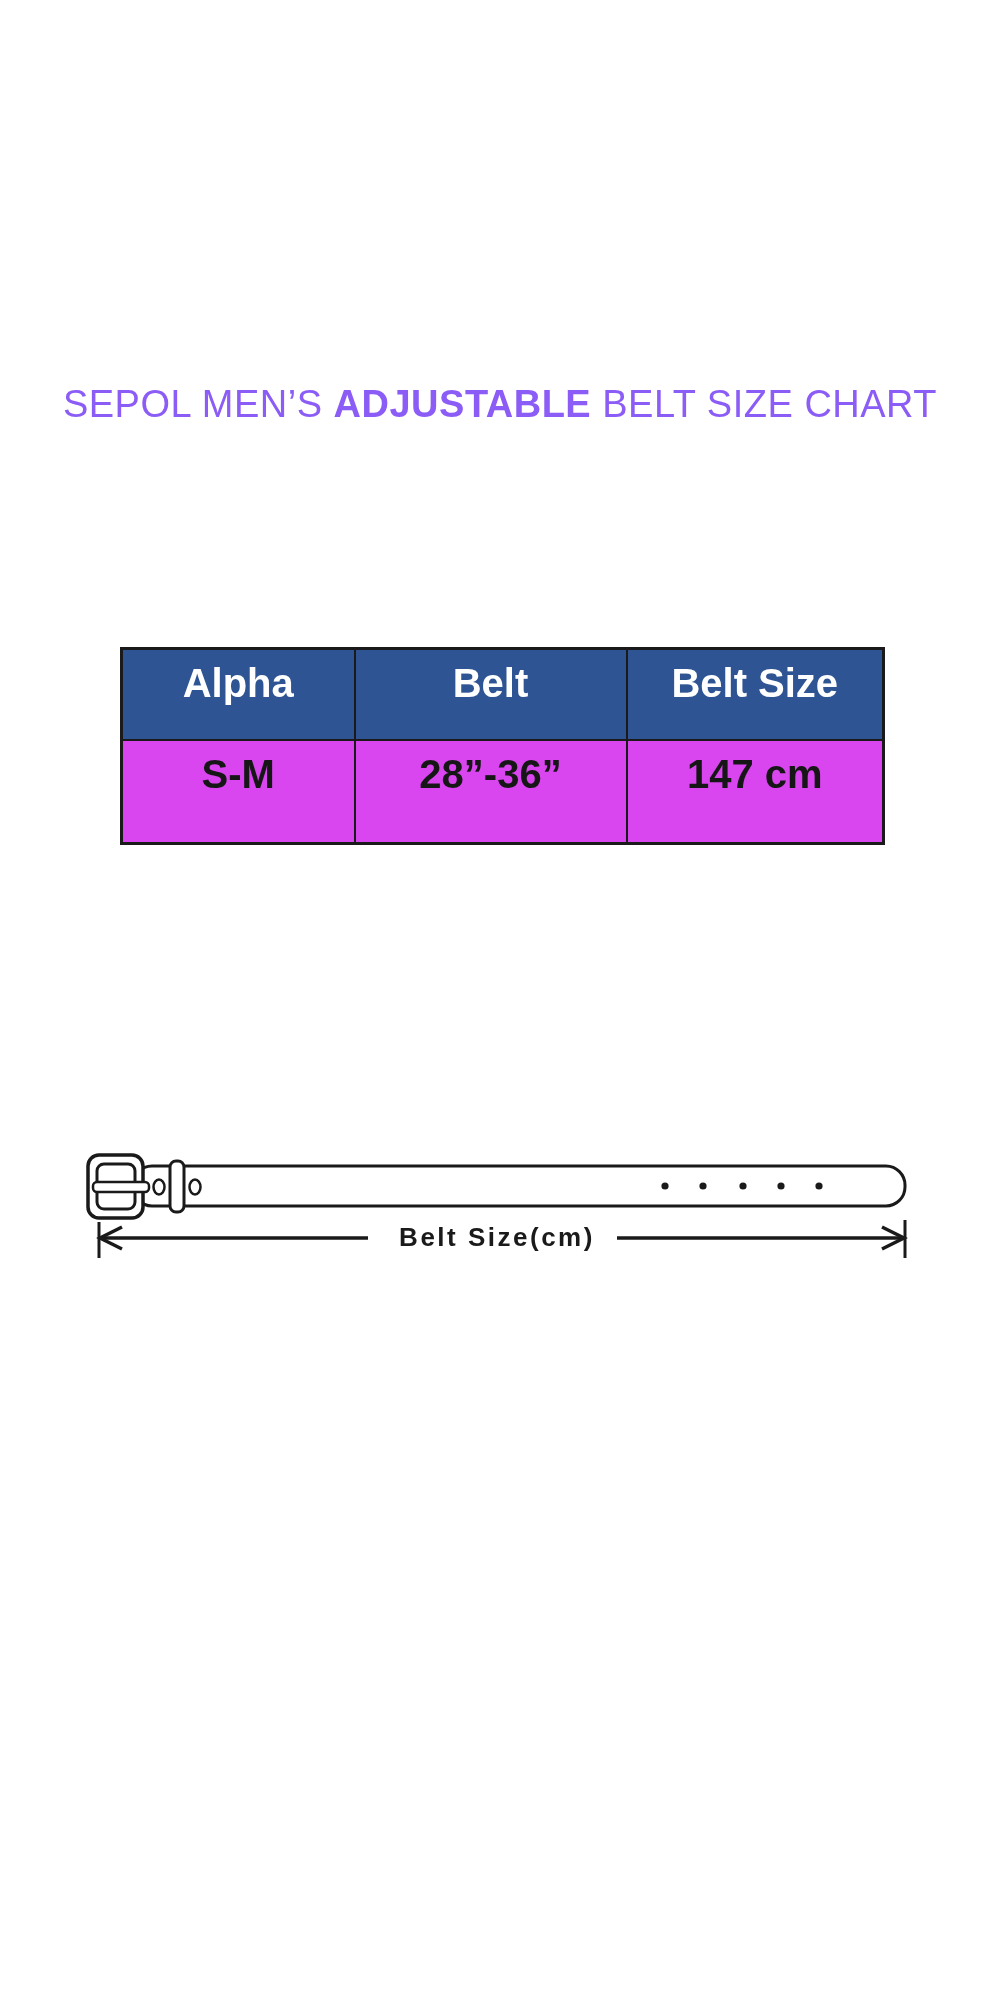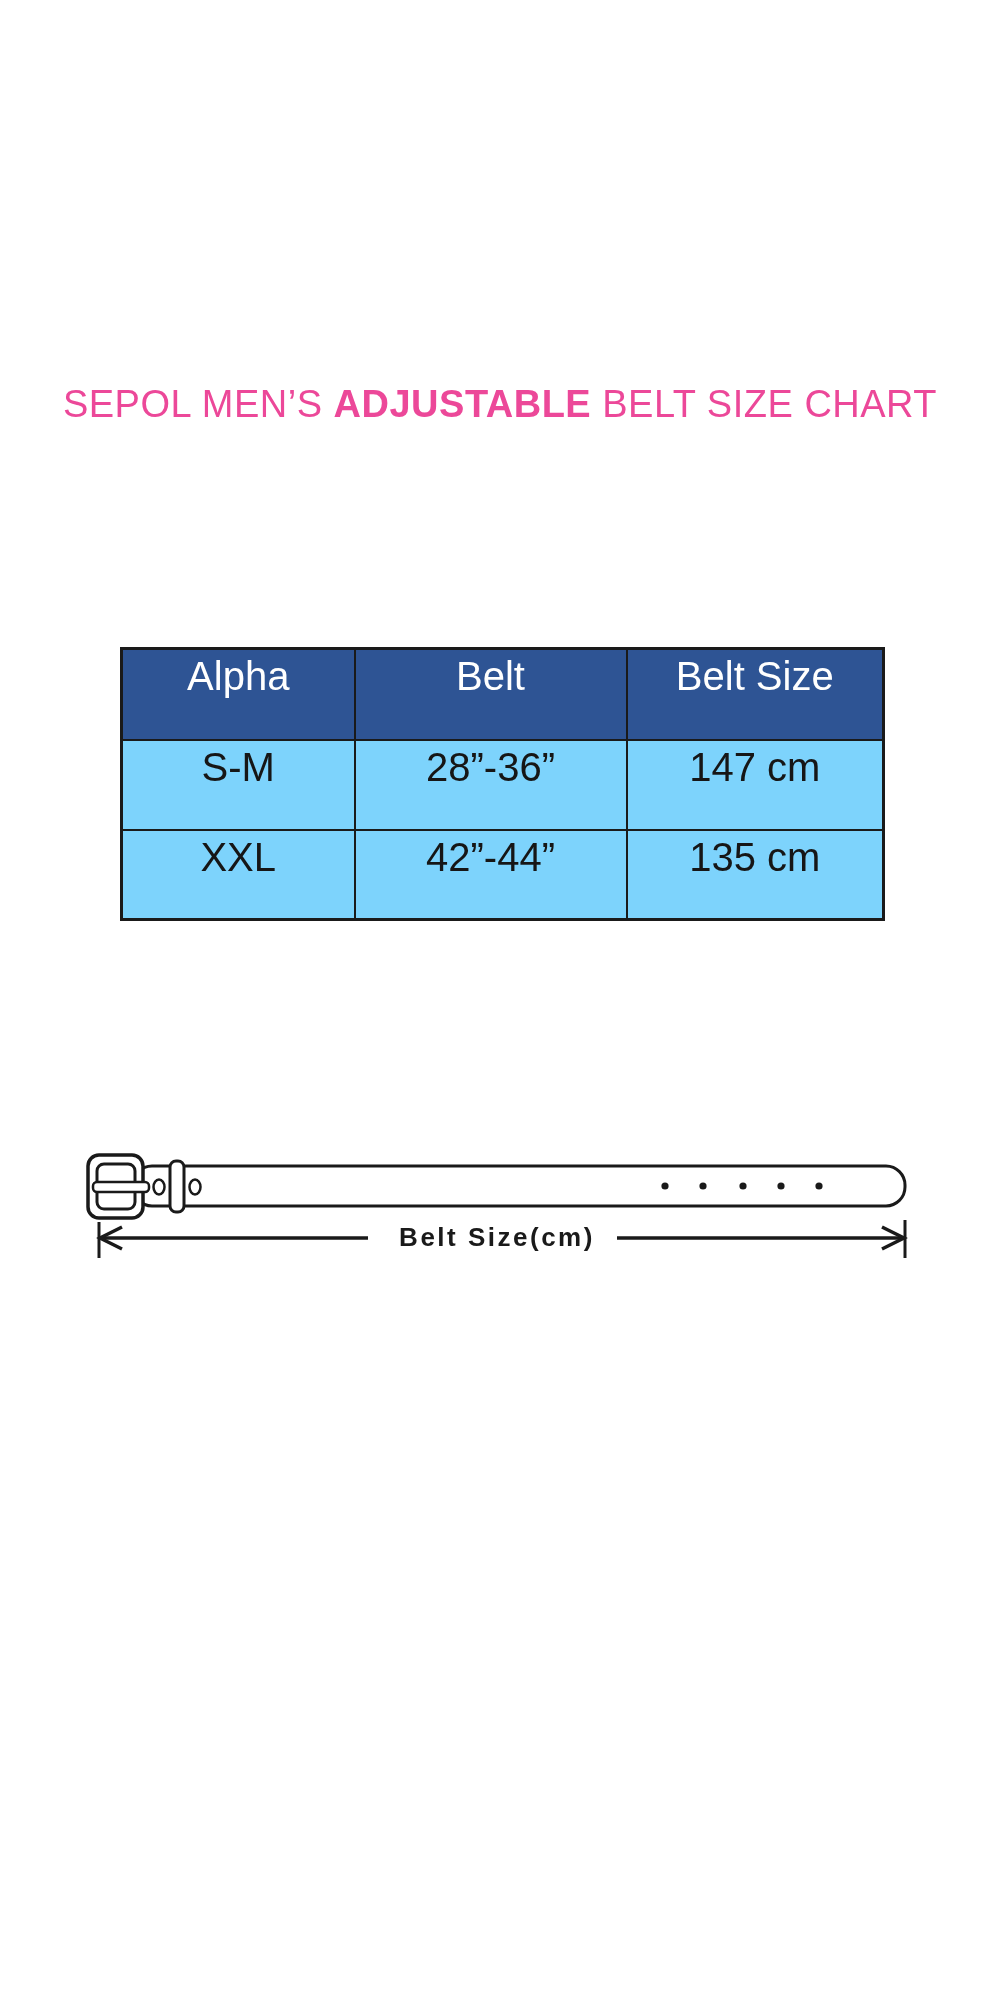--- a/index.html
+++ b/index.html
@@ -17,51 +17,51 @@
   
   .title {
     position: absolute;
     top: 383px;
     left: 0;
     width: 1000px;
     text-align: center;
     font-size: 38px;
     font-weight: 400;
     letter-spacing: 0.5px;
-    color: #ec4899;
+    color: #8b5cf6;
     white-space: nowrap;
   }
   .title .emph { font-weight: 700; }
 
   
   .size-table {
     position: absolute;
     top: 647px;
     left: 120px;
     border-collapse: collapse;
     table-layout: fixed;
     border: 3px solid #1a1a1a;
   }
   .size-table th, .size-table td {
     border: 2px solid #1a1a1a;
     text-align: center;
     vertical-align: top;
     font-size: 40px;
-    font-weight: 400;
-    padding-top: 4px;
+    font-weight: 700;
+    padding-top: 11px;
   }
   .size-table th {
     background: #2e5494;
     color: #ffffff;
     height: 91px;
   }
   .size-table td {
-    background: #7dd3fc;
+    background: #d946ef;
     color: #161616;
-    height: 90px;
+    height: 104px;
   }
   .col-alpha { width: 233px; }
   .col-waist { width: 272px; }
   .col-belt  { width: 257px; }
 
   
   .belt-diagram {
     position: absolute;
     top: 1140px;
     left: 0;
@@ -98,25 +98,20 @@
         <th>Belt</th>
         <th>Belt Size</th>
       </tr>
     </thead>
     <tbody>
       <tr>
         <td>S-M</td>
         <td>28”-36”</td>
         <td>147 cm</td>
       </tr>
-      <tr>
-        <td>XXL</td>
-        <td>42”-44”</td>
-        <td>135 cm</td>
-      </tr>
     </tbody>
   </table>
 
   <div class="belt-diagram">
     <svg width="1000" height="170" viewBox="0 0 1000 170" xmlns="http://www.w3.org/2000/svg">
 
       <rect x="133" y="26" width="772" height="40" rx="19" ry="19" fill="#ffffff" stroke="#1a1a1a" stroke-width="3"></rect>
 
       <g fill="#1a1a1a">
         <circle cx="665" cy="46" r="3.6"></circle>

